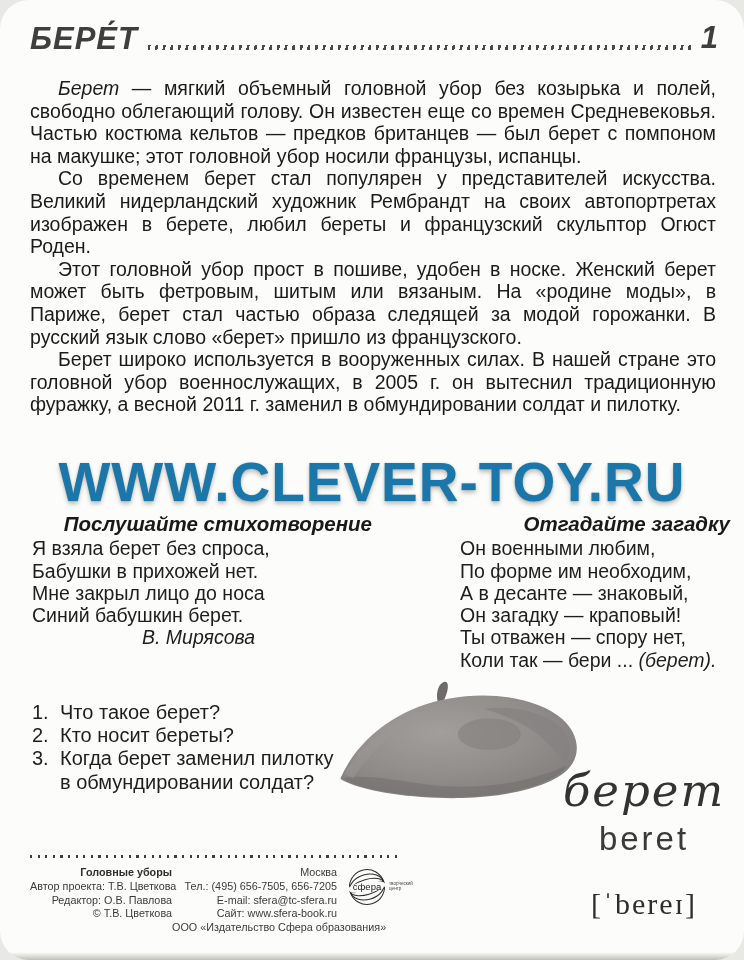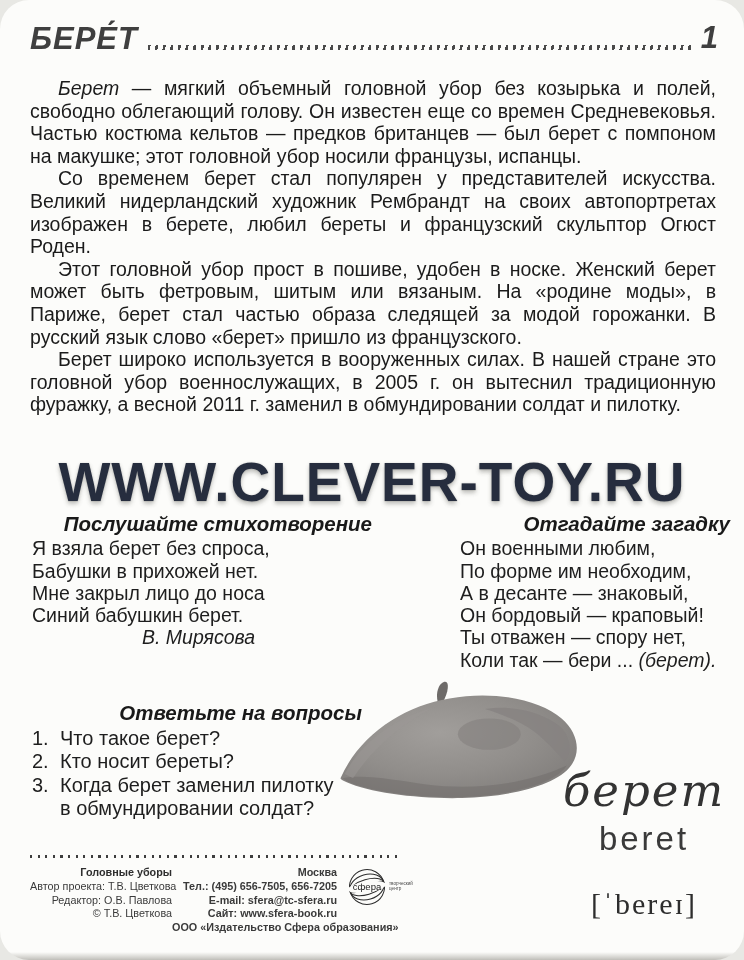--- a/index.html
+++ b/index.html
@@ -23,21 +23,21 @@
 
   
   .article { position:absolute; top:77px; left:30px; width:686px; font-size:19.5px; line-height:22.6px; color:#1b1b1b; }
   .article p { margin:0; text-indent:28px; text-align:justify; }
   .lead-word { font-style:italic; }
 
   
   .watermark {
     position:absolute; top:450px; left:0; width:744px; text-align:center;
     font-size:55px; font-weight:bold; letter-spacing:1px; white-space:nowrap;
-    color:#0f172a; opacity:.9; pointer-events:none;
+    color:#0369a1; opacity:.9; pointer-events:none;
     text-shadow:0 3px 4px rgba(140,140,135,.6), 0 0 2px #d4d4d0, 0 1px 0 #e2e2de;
   }
 
   
   .section-heading { font-size:20.5px; font-weight:bold; font-style:italic; color:#191919; margin:0 0 2px 0;text-align:right; }
   .poem { position:absolute; top:513px; left:32px; width:340px; font-size:19.5px; line-height:22.3px; }
   .riddle { position:absolute; top:513px; left:460px; width:270px; font-size:19.5px; line-height:22.3px; }
   .poem-author { font-style:italic; padding-left:110px; }
   .italic { font-style:italic; }
 
@@ -60,21 +60,21 @@
   .vocab-english { font-size:33px; line-height:38px; letter-spacing:3px; color:#3a3a3a; }
   .vocab-transcription { font-family:"Liberation Serif", serif; font-size:30px; line-height:36px; letter-spacing:2px; color:#2d2d2d;margin-top:28px; }
 
   
   .footer-dots {
     position:absolute; top:855px; left:30px; width:372px; height:3px;
     background-image:repeating-linear-gradient(90deg, #3d3d3d 0 2.2px, transparent 2.2px 7.6px);
   }
   .footer { position:absolute; top:866px; left:30px; display:flex; font-size:10.8px; line-height:13.8px; color:#3a3a3a; }
   .footer-col1 { width:142px; flex:none; }
-  .footer-col2 { width:165px; flex:none;font-weight:bold; }
+  .footer-col2 { width:165px; flex:none; }
   .footer-col1 div, .footer-col2 div { white-space:nowrap;text-align:right; }
   .footer-bold { font-weight:bold; color:#2e2e2e; }
   .logo-block { margin-left:10px; display:flex; align-items:flex-start; padding-top:1px; }
   .logo-sub { font-size:4.6px; line-height:5.2px; color:#4a4a4a; margin:14px 0 0 2px; width:30px; }
 
   .scan-edge {
     position:absolute; left:0; right:0; bottom:0; height:8px;
     background:linear-gradient(rgba(0,0,0,0), rgba(160,158,150,.45) 70%, rgba(140,138,130,.55));
   }
 </style>
@@ -105,27 +105,26 @@
     <div>Мне закрыл лицо до носа</div>
     <div>Синий бабушкин берет.</div>
     <div class="poem-author">В. Мирясова</div>
   </div>
 
   <div class="riddle">
     <div class="section-heading">Отгадайте загадку</div>
     <div>Он военными любим,</div>
     <div>По форме им необходим,</div>
     <div>А в десанте — знаковый,</div>
-    <div>Он бордовый — краповый!</div>
+    <div>Он загадку — краповый!</div>
     <div>Ты отважен — спору нет,</div>
     <div><span>Коли так — бери ... </span><span class="italic">(берет).</span></div>
   </div>
 
   <div class="questions">
-    <div class="section-heading">Ответьте на вопросы</div>
     <div class="question-row">
       <span class="q-num">1.</span>
       <span class="q-text">Что такое берет?</span>
     </div>
     <div class="question-row">
       <span class="q-num">2.</span>
       <span class="q-text">Кто носит береты?</span>
     </div>
     <div class="question-row">
       <span class="q-num">3.</span>

